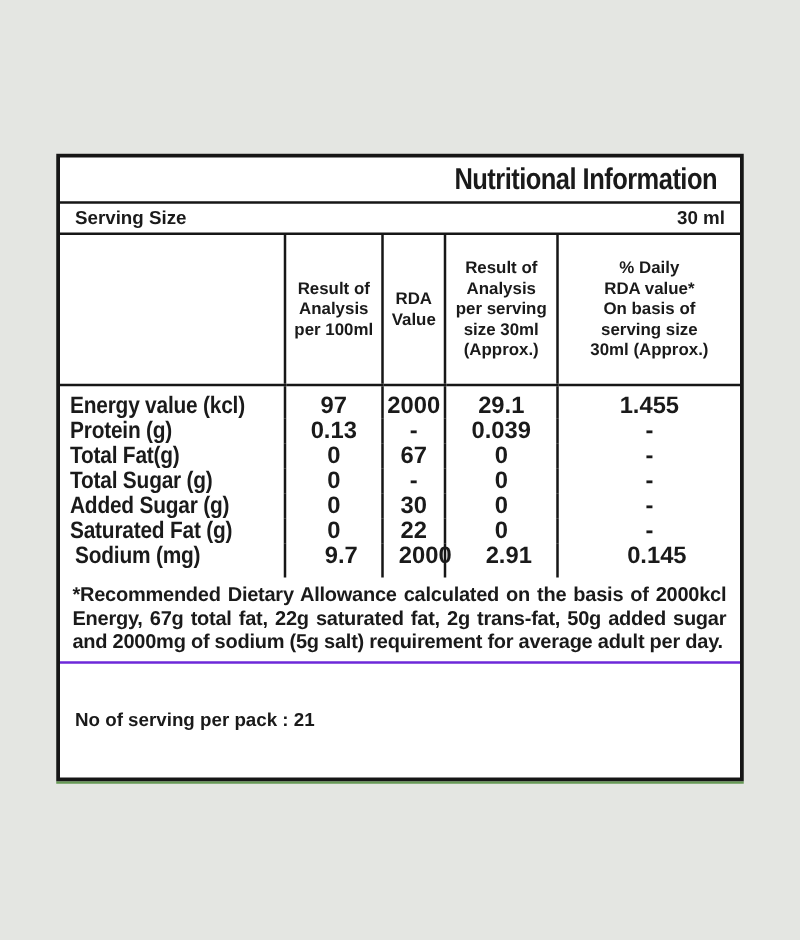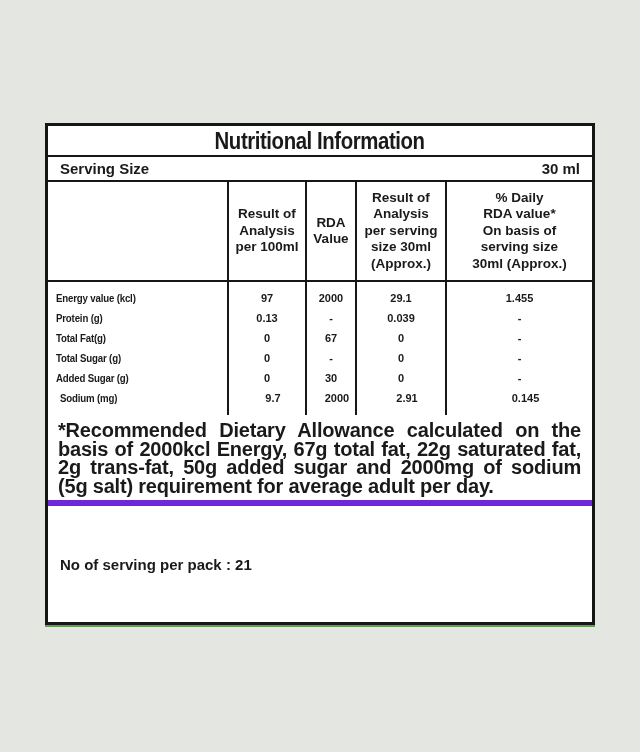--- a/index.html
+++ b/index.html
@@ -24,25 +24,25 @@
     top: 123px;
     width: 550px;
     height: 502px;
     background: #ffffff;
     border: 3px solid #161616;
     box-shadow: 0 2px 0 rgba(80, 140, 60, 0.85);
     display: flex;
     flex-direction: column;
   }
   .title-row {
-    height: 31px;
+    height: 37px;
     border-bottom: 2px solid #161616;
     display: flex;
     align-items: center;
-    justify-content: center;
+    justify-content: flex-end;
     flex: none;
   }
   .title-row .title-text {
     font-size: 24px;
     letter-spacing: -0.5px;
     white-space: nowrap;
     display: inline-block;
     transform: scaleX(0.85);
     transform-origin: center center;
   }
@@ -65,52 +65,52 @@
   table.nutri-table th,
   table.nutri-table td {
     font-weight: bold;
     vertical-align: middle;
   }
   table.nutri-table th + th,
   table.nutri-table td + td {
     border-left: 2px solid #161616;
   }
   thead th {
-    height: 99px;
+    height: 120px;
     border-bottom: 2px solid #161616;
     font-size: 13.5px;
     line-height: 16.5px;
     text-align: center;
     white-space: pre-line;
     padding: 2px 1px;
     margin-left: 43px;
   }
   tbody td {
     height: 20px;
-    font-size: 11px;
+    font-size: 19px;
     line-height: 20px;
     text-align: center;
   }
   tbody td.row-label-cell {
     text-align: left;
     padding-left: 8px;
   }
   tbody td.row-label-cell .row-label {
     display: inline-block;
     white-space: nowrap;
     transform: scaleX(0.88);
     transform-origin: left center;
     letter-spacing: -0.2px;
   }
   tbody tr:first-child td { padding-top: 6px; height: 26px; }
   tbody tr:last-child td  { padding-bottom: 7px; height: 27px; padding-left: 12px; }
   .footnote {
-    border-bottom: 6px solid #6d28d9;
+    border-bottom: 2px solid #6d28d9;
     padding: 6px 11px 5px 10px;
-    font-size: 20px;
+    font-size: 16px;
     line-height: 18.5px;
     text-align: justify;
     letter-spacing: -0.2px;
     flex: none;
   }
   .pack-row {
     flex: 1;
     display: flex;
     align-items: center;
     padding-left: 12px;
@@ -190,20 +190,27 @@
           <td>-</td>
         </tr>
         <tr>
           <td class="row-label-cell"><span class="row-label">Added Sugar (g)</span></td>
           <td>0</td>
           <td>30</td>
           <td>0</td>
           <td>-</td>
         </tr>
         <tr>
+          <td class="row-label-cell"><span class="row-label">Saturated Fat (g)</span></td>
+          <td>0</td>
+          <td>22</td>
+          <td>0</td>
+          <td>-</td>
+        </tr>
+        <tr>
           <td class="row-label-cell"><span class="row-label">Sodium (mg)</span></td>
           <td>9.7</td>
           <td>2000</td>
           <td>2.91</td>
           <td>0.145</td>
         </tr>
       </tbody>
     </table>
 
     <div class="footnote">*Recommended Dietary Allowance calculated on the basis of 2000kcl Energy, 67g total fat, 22g saturated fat, 2g trans-fat, 50g added sugar and 2000mg of sodium (5g salt) requirement for average adult per day.</div>

